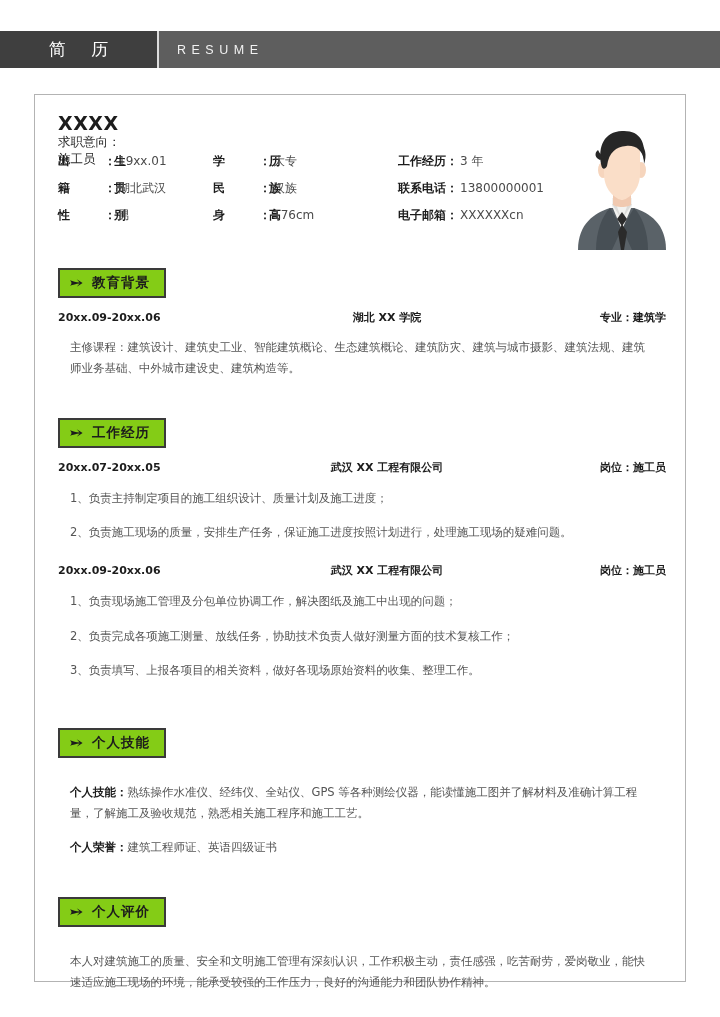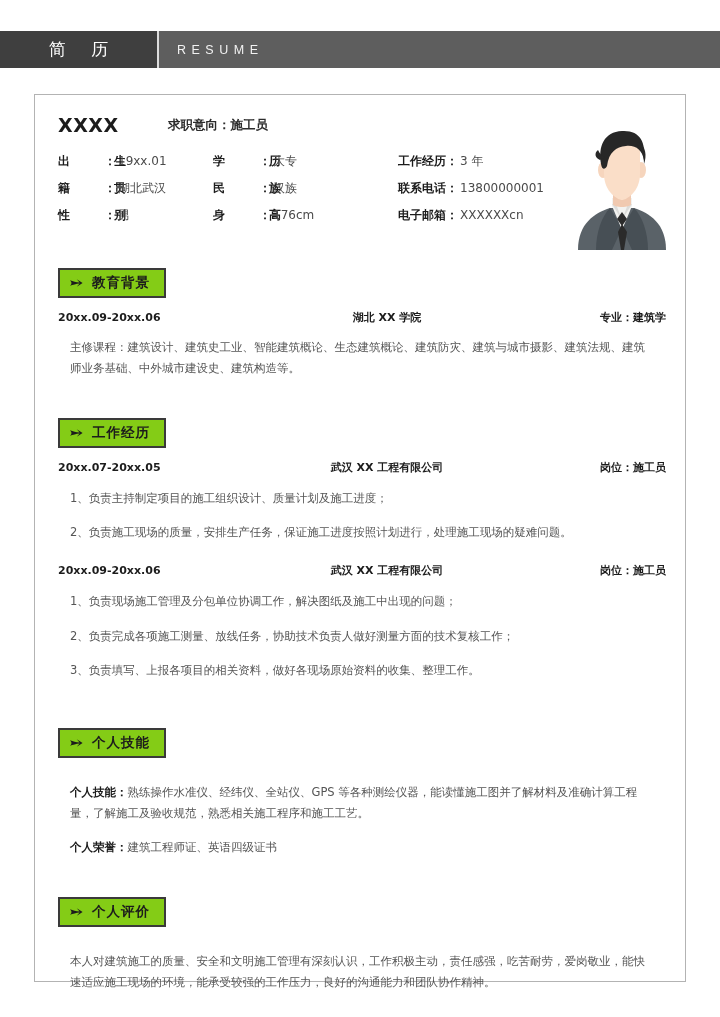--- a/index.html
+++ b/index.html
@@ -73,33 +73,34 @@
     width: 608px;
   }
 
   
   .basic-info {
     position: relative;
     height: 130px;
   }
   .name-row {
     display: flex;
-    align-items: center;
+    align-items: flex-start;
     height: 26px;
+    flex-direction: column;
   }
   .applicant-name {
     font-size: 19px;
     font-weight: bold;
     letter-spacing: 0.5px;
     width: 110px;
     color: #1c1c1c;
   }
   .job-intent {
     font-size: 12.5px;
-    font-weight: bold;
+    font-weight: normal;
     color: #2b2b2b;
   }
   .info-grid {
     margin-top: 10px;
   }
   .info-row {
     display: flex;
     height: 27px;
     align-items: center;
     font-size: 12px;

